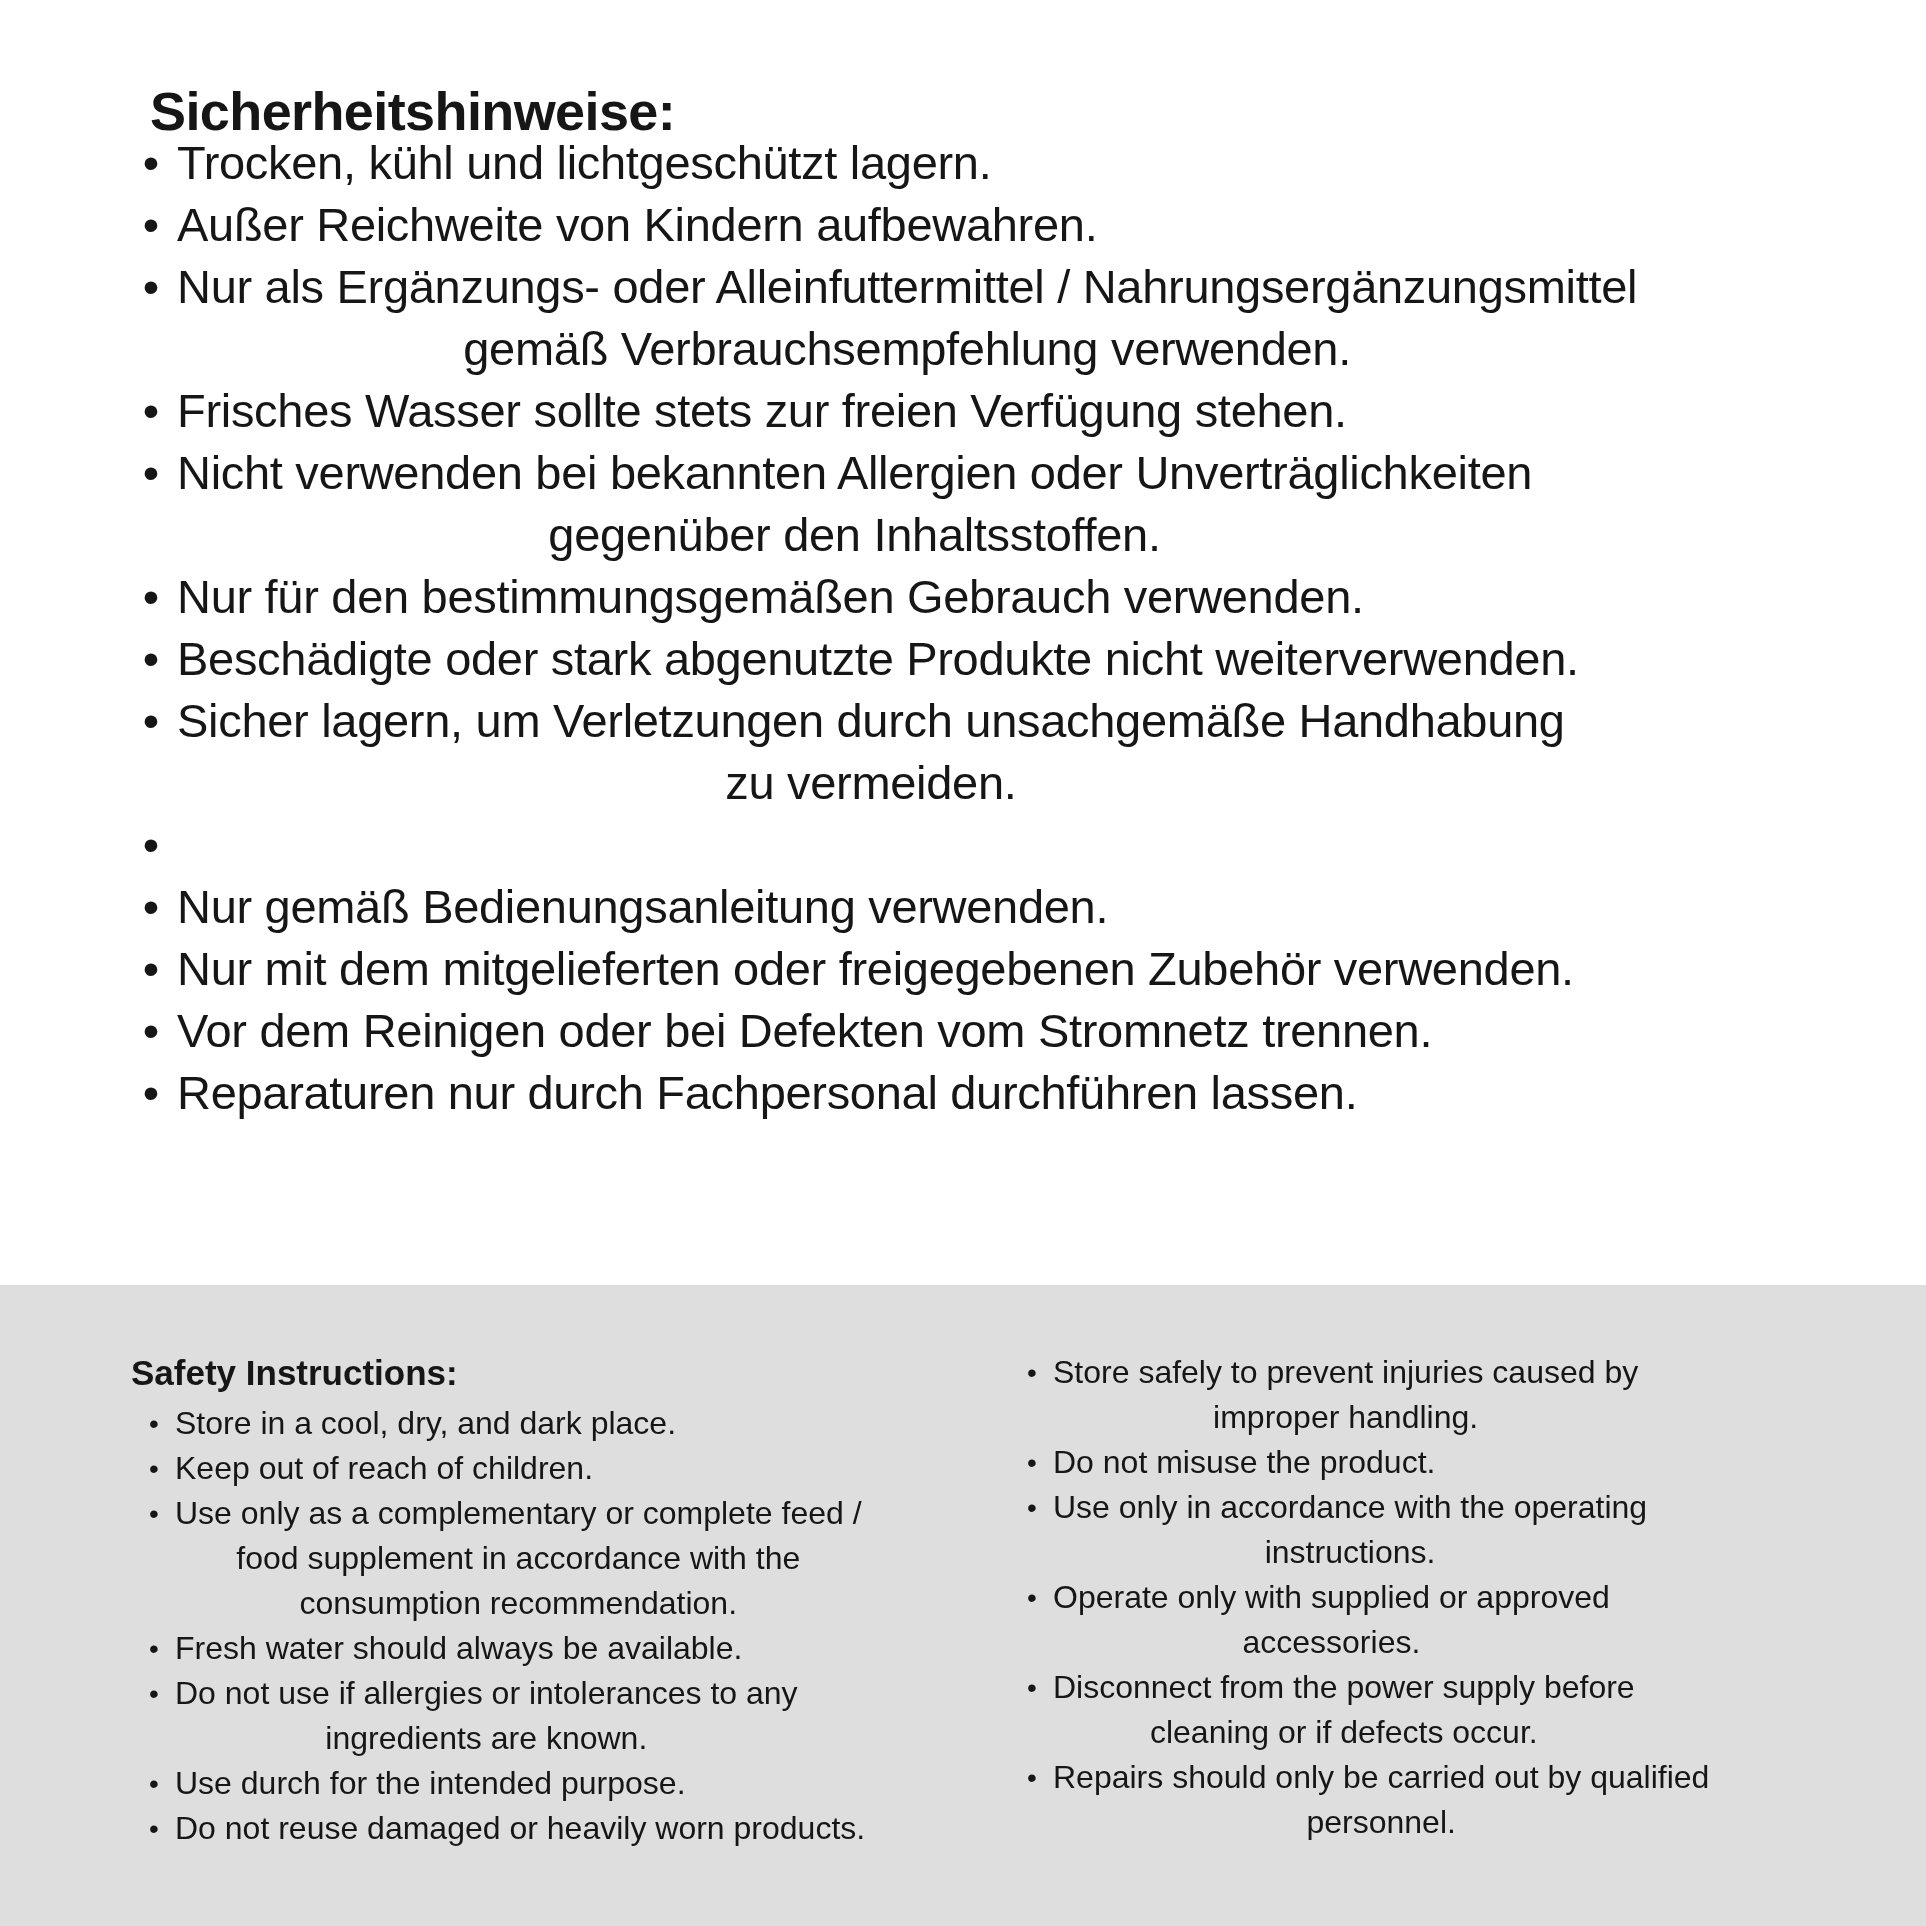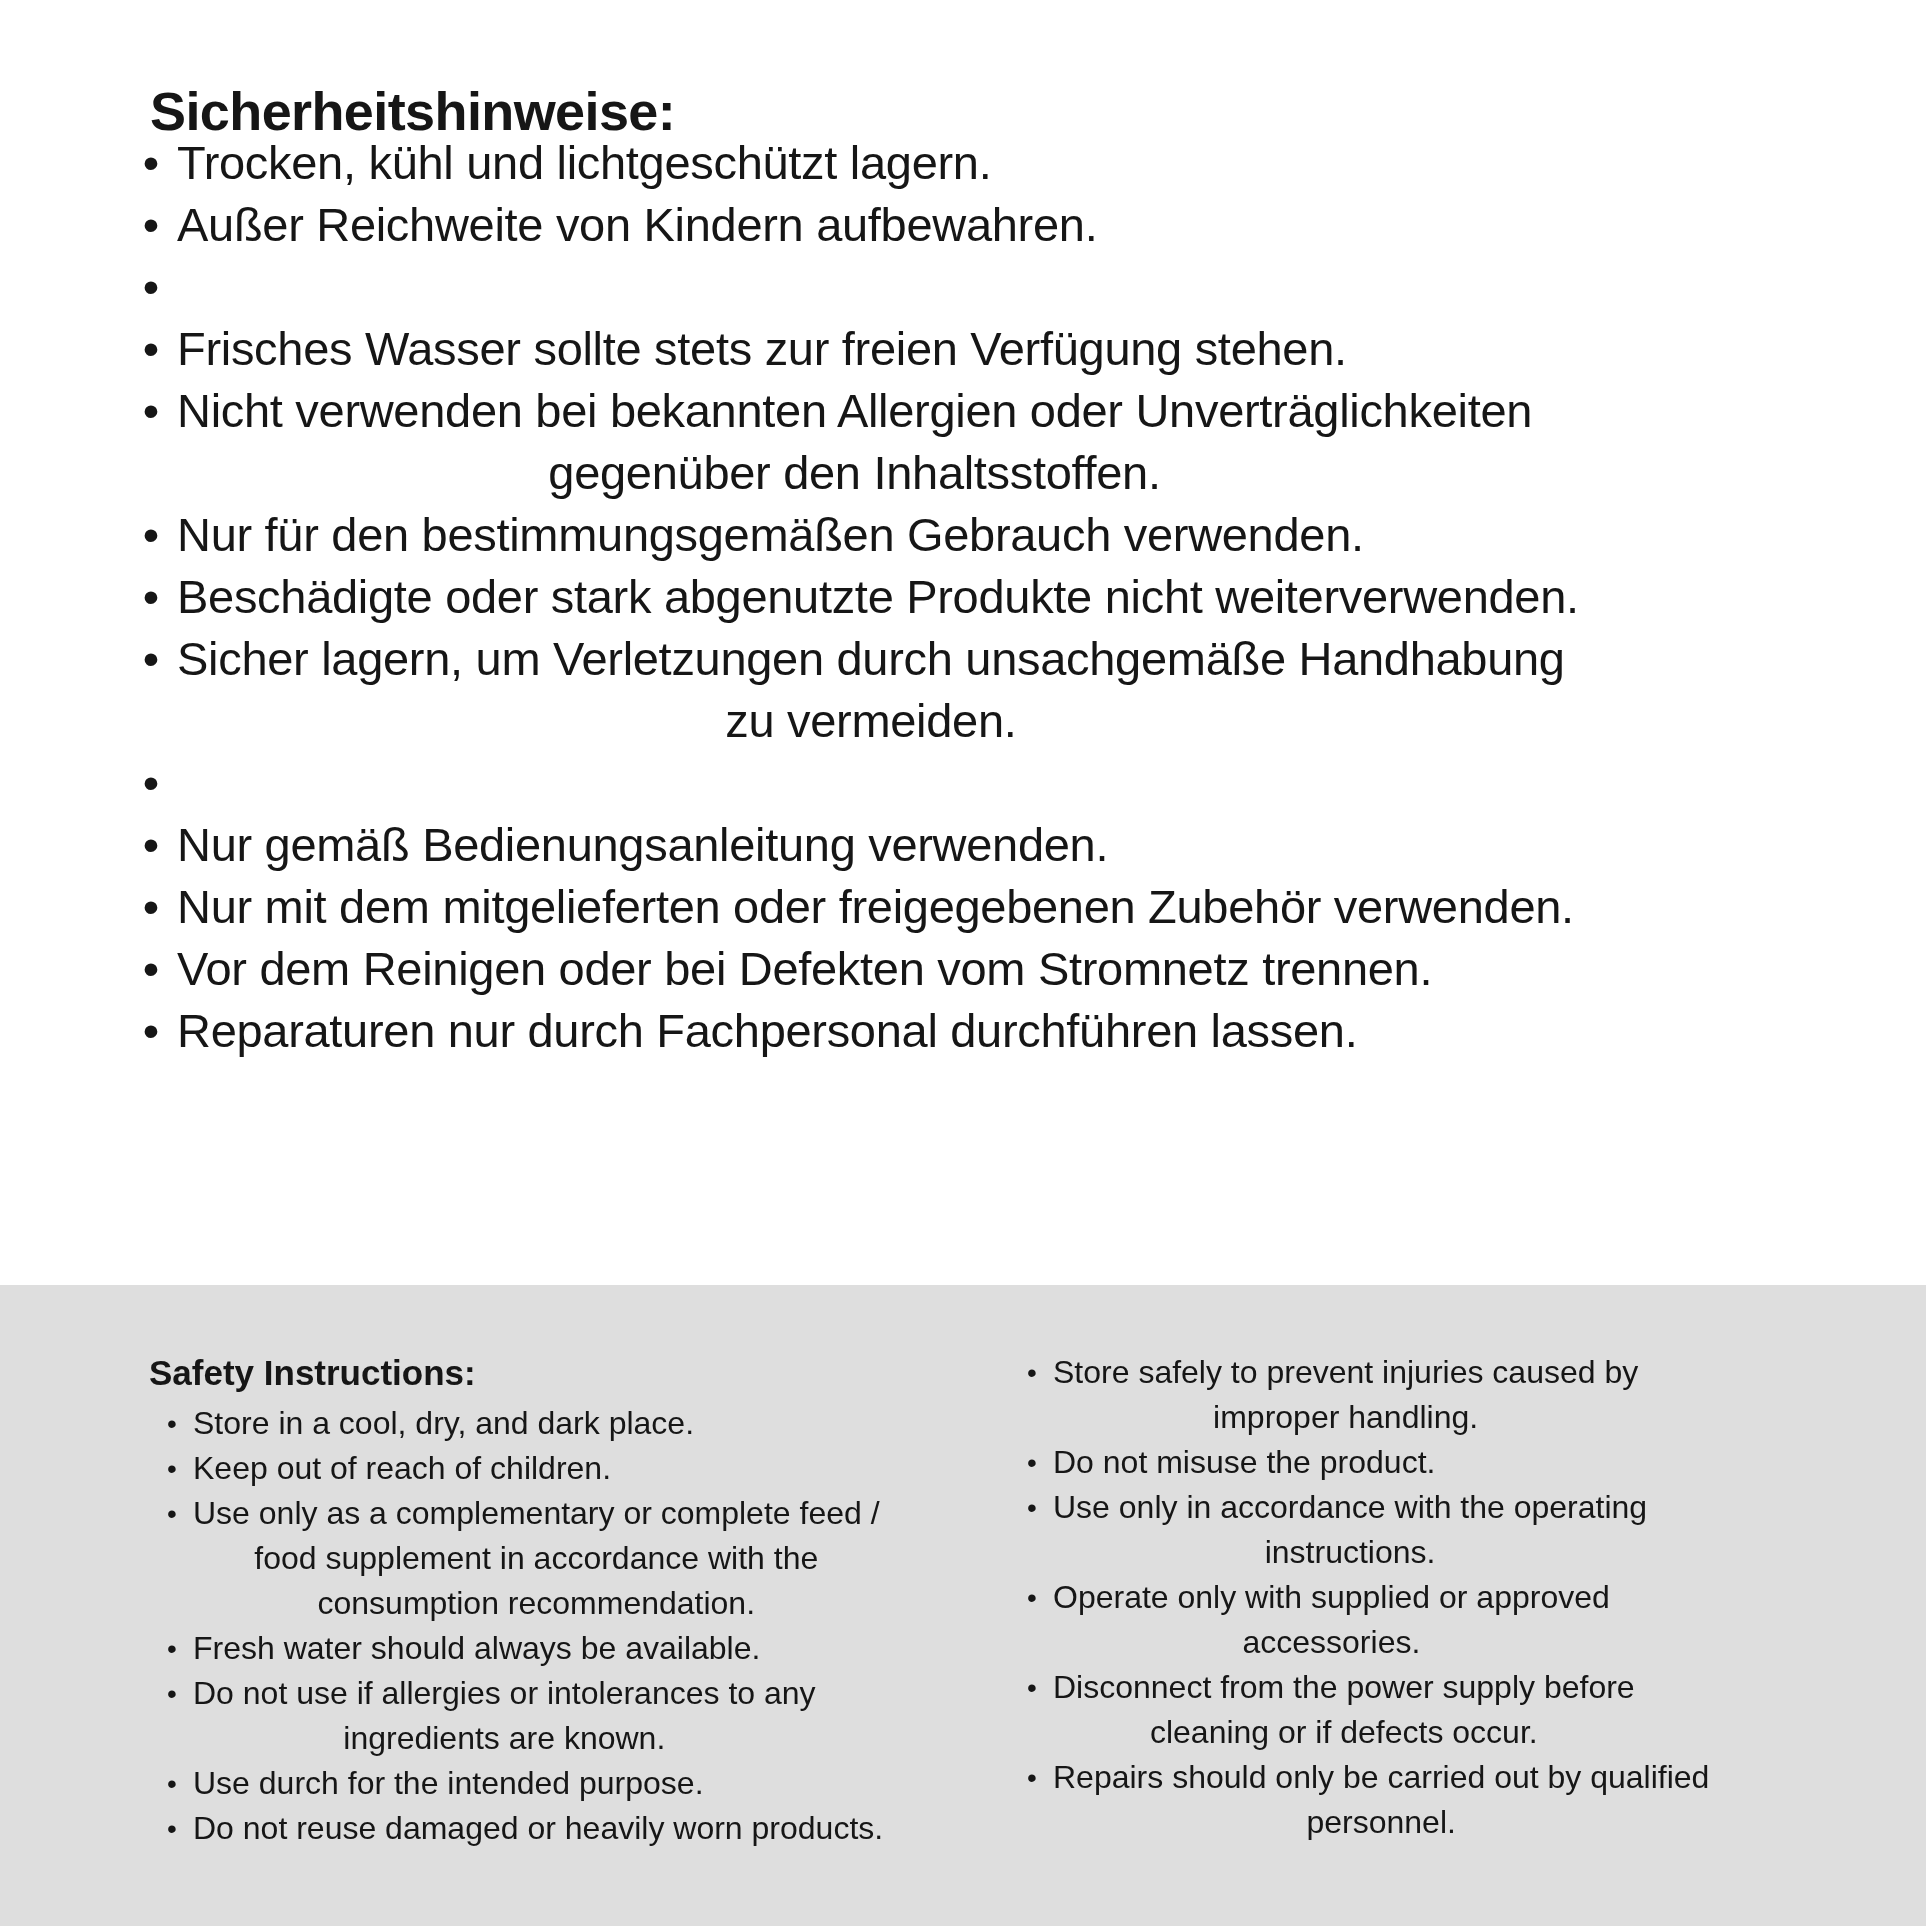--- a/index.html
+++ b/index.html
@@ -57,21 +57,20 @@
     box-sizing: border-box;
   }
   
   .en-col-left {
     position: absolute;
     left: 131px;
     top: 1350px;
     width: 860px;
     font-size: 32px;
     line-height: 45px;
-    margin-left: 18px;
   }
   .en-col-right {
     position: absolute;
     left: 1009px;
     top: 1350px;
     width: 886px;
     font-size: 32px;
     line-height: 45px;
   }
   .en-heading {
@@ -106,20 +105,22 @@
       <div class="item">
         <span class="dot">•</span>
         <span class="txt">Trocken, kühl und lichtgeschützt lagern.</span>
       </div>
       <div class="item">
         <span class="dot">•</span>
         <span class="txt">Außer Reichweite von Kindern aufbewahren.</span>
       </div>
       <div class="item">
         <span class="dot">•</span>
+        <span class="txt">Nur als Ergänzungs- oder Alleinfuttermittel / Nahrungsergänzungsmittel
+gemäß Verbrauchsempfehlung verwenden.</span>
       </div>
       <div class="item">
         <span class="dot">•</span>
         <span class="txt">Frisches Wasser sollte stets zur freien Verfügung stehen.</span>
       </div>
       <div class="item">
         <span class="dot">•</span>
         <span class="txt">Nicht verwenden bei bekannten Allergien oder Unverträglichkeiten
 gegenüber den Inhaltsstoffen.</span>
       </div>

